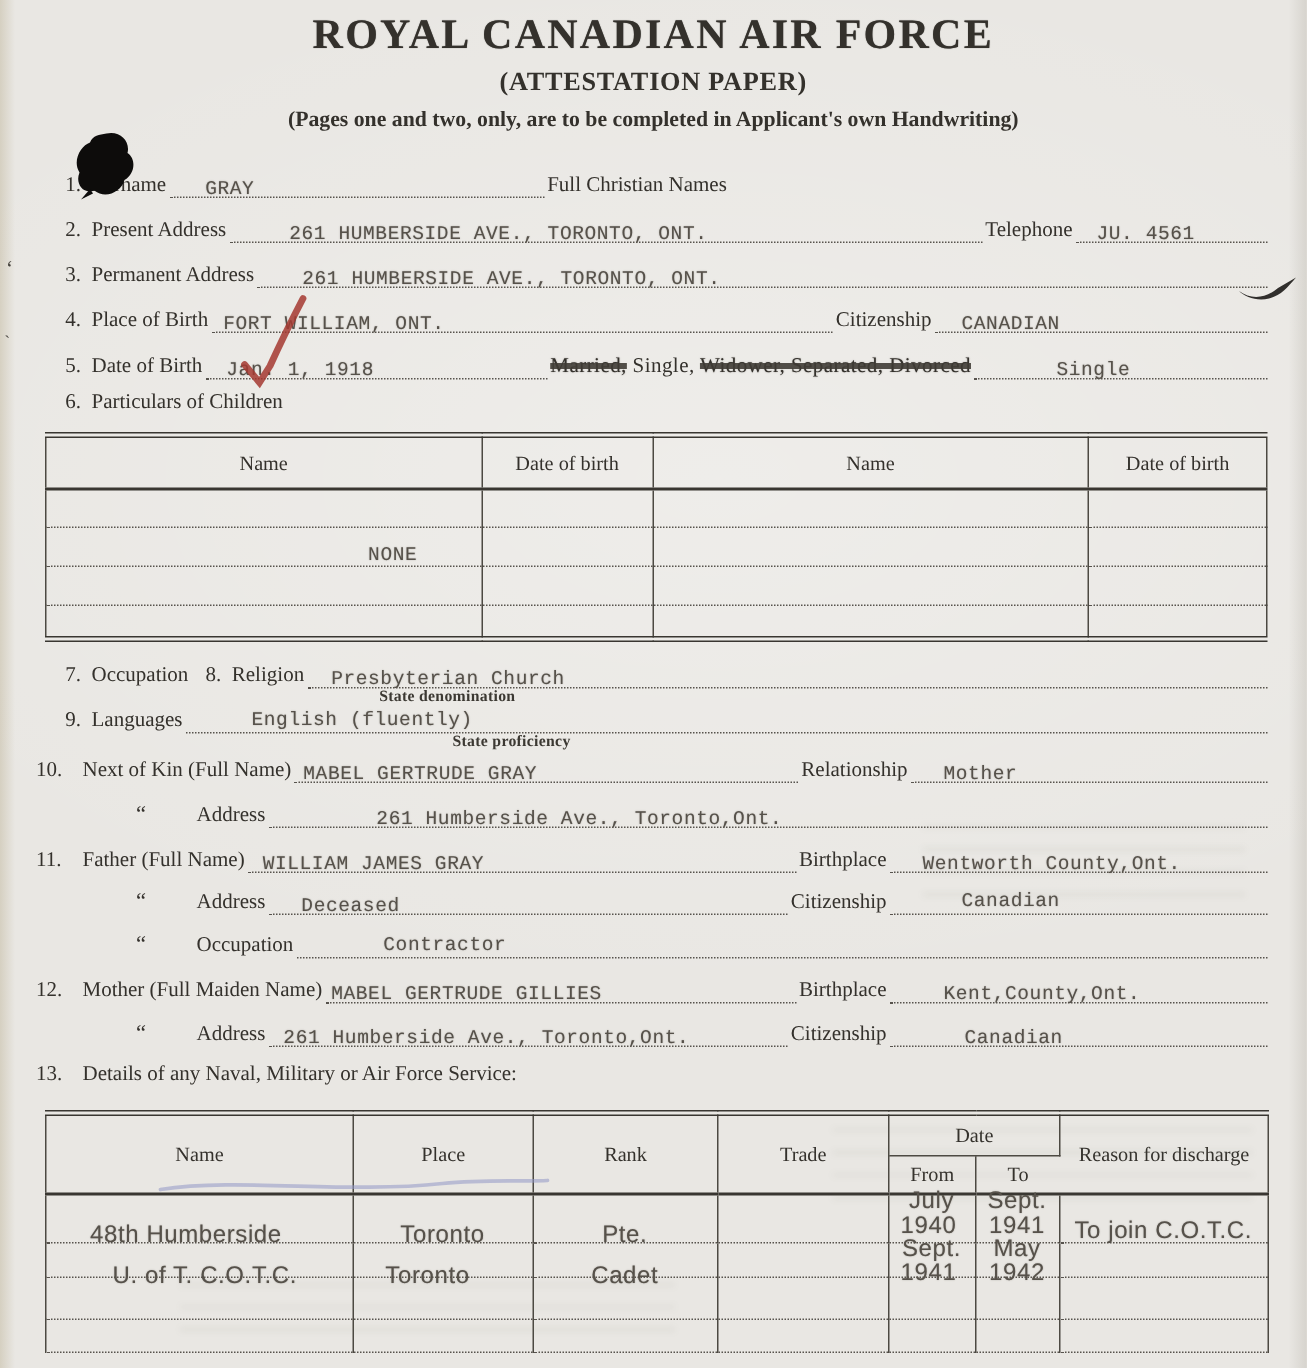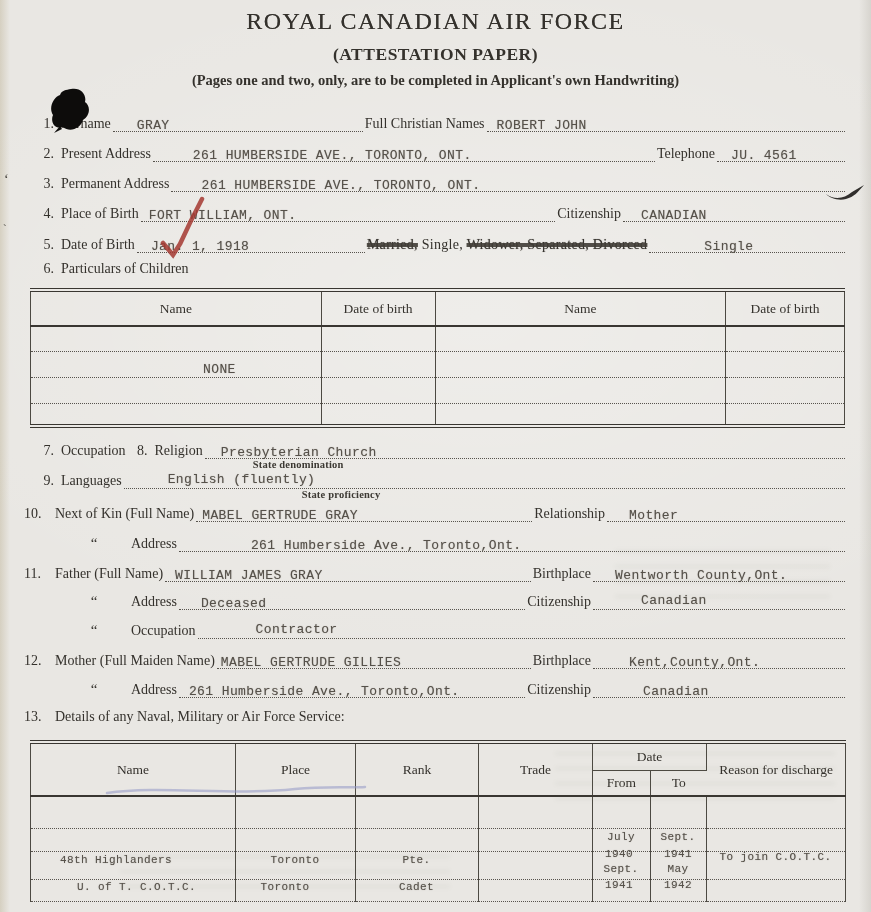--- a/index.html
+++ b/index.html
@@ -7,21 +7,21 @@
     position:relative;width:871px;height:912px;overflow:hidden;
     background:
       linear-gradient(90deg, rgba(182,170,138,.38) 0px, rgba(182,170,138,0) 10px),
       linear-gradient(270deg, rgba(150,145,132,.22) 0px, rgba(150,145,132,0) 12px),
       radial-gradient(ellipse 900px 500px at 55% 35%, rgba(255,255,255,.25), rgba(0,0,0,0) 70%),
       #e9e7e3;
     font-family:"Liberation Serif","DejaVu Serif",serif;
     color:#34312c;
   }
   .hdr{position:absolute;left:0;right:0;text-align:center;}
-  .title{top:8px;font-size:24px;font-weight:normal;letter-spacing:1.5px;
+  .title{top:8px;font-size:28px;font-weight:bold;letter-spacing:1.5px;
     text-shadow:0 0 .6px rgba(40,38,34,.7);}
   .subtitle{top:44px;font-size:17.5px;font-weight:bold;letter-spacing:.5px;}
   .note{top:72px;font-size:14.5px;font-weight:bold;}
   .row{position:absolute;left:30px;right:26px;height:24px;display:flex;
     align-items:flex-end;font-size:14px;white-space:nowrap;}
   .num{flex:0 0 24px;text-align:right;padding-right:5px;}
   .num10{flex:0 0 24px;text-align:left;padding-right:5px;margin-left:-6px;}
   .lbl{padding:0 2px 0 2px;}
   .fill{flex:1 1 auto;border-bottom:1px dotted #57534d;position:relative;
     height:19px;display:flex;align-items:flex-end;min-width:20px;}
@@ -40,40 +40,40 @@
   .ctab{border:1px solid #4c4942;border-top:4px double #393631;border-bottom:4px double #393631;}
   .ctab th{font-weight:normal;font-size:13.5px;height:31px;border-right:1px solid #4c4942;
     border-bottom:2px solid #393631;}
   .ctab td{border-right:1px solid #4c4942;border-bottom:1px dotted #57534d;
     vertical-align:bottom;padding:0;}
   .ctab th:last-child,.ctab td:last-child{border-right:none;}
   .ctab tr.cr1 td{height:24px;}
   .ctab tr.cr2 td{height:25px;}
   .ctab tr.cr3 td{height:25px;}
   .ctab tr.cr4 td{height:20px;border-bottom:none;}
-  .none-val{display:block;padding-left:172px;margin-bottom:2px;}
+  .none-val{display:block;padding-left:172px;margin-bottom:2px;text-align:center;}
   
   .stab-wrap{position:absolute;left:30px;top:740px;width:815px;}
   .stab{border:1px solid #4c4942;border-top:4px double #393631;border-bottom:none;}
   .stab th{font-weight:normal;font-size:13.5px;padding:0;border-right:1px solid #4c4942;}
   .stab thead tr:first-child{height:28px;}
   .stab thead tr:last-child{height:26px;}
   .stab thead th{border-bottom:2px solid #393631;}
   .stab th.date{border-bottom:1px solid #4c4942;}
   .stab th.fromto{border-bottom:2px solid #393631;}
   .stab td{border-right:1px solid #4c4942;border-bottom:1px dotted #57534d;padding:0;}
   .stab th:last-child,.stab td:last-child{border-right:none;}
   .stab tr.sr1 td{height:31px;}
   .stab tr.sr2 td{height:22px;}
   .stab tr.sr3 td{height:27px;}
   .stab tr.sr4 td{height:21px;}
   .svc-overlay{position:absolute;left:0;top:0;width:100%;height:100%;pointer-events:none;}
-  .svc-overlay span{position:absolute;font-family:Liberation Mono, monospace;
-    font-size:11px;color:#56514a;letter-spacing:.4px;line-height:13px;
-    text-shadow:0 0 1px rgba(86,81,74,.45);margin-top:37px;}
+  .svc-overlay span{position:absolute;font-family:Liberation Sans, sans-serif;
+    font-size:16px;color:#56514a;letter-spacing:.4px;line-height:13px;
+    text-shadow:0 0 1px rgba(86,81,74,.45);}
   .ctr{text-align:center;display:block;}
   
   .mark{position:absolute;}
   .stray{position:absolute;font-size:14px;color:#45423c;}
   .bleed{position:absolute;filter:blur(2px);opacity:.55;
     background:repeating-linear-gradient(180deg, rgba(112,118,98,.14) 0 3px, rgba(0,0,0,0) 3px 15px);}
 </style>
 </head>
 <body>
 
@@ -83,23 +83,20 @@
   <div class="hdr subtitle">(ATTESTATION PAPER)</div>
   <div class="hdr note">(Pages one and two, only, are to be completed in Applicant's own Handwriting)</div>
 
   <div class="row" style="top:108px">
     <span class="num">1.</span>
     <span class="lbl">Surname</span>
     <span class="fill" style="flex:0 0 250px">
       <span class="typed" style="padding-left:24px">GRAY</span>
     </span>
     <span class="lbl">Full Christian Names</span>
-    <span class="fill">
-      <span class="typed" style="padding-left:10px">ROBERT JOHN</span>
-    </span>
   </div>
 
   <div class="row" style="top:138px">
     <span class="num">2.</span>
     <span class="lbl">Present Address</span>
     <span class="fill">
       <span class="typed" style="padding-left:40px">261 HUMBERSIDE AVE., TORONTO, ONT.</span>
     </span>
     <span class="lbl">Telephone</span>
     <span class="fill" style="flex:0 0 128px">
@@ -358,21 +355,21 @@
             <td></td>
             <td></td>
             <td></td>
             <td></td>
             <td></td>
             <td></td>
           </tr>
       </tbody>
     </table>
     <div class="svc-overlay">
-      <span style="left:30px;top:77px">48th Highlanders</span>
+      <span style="left:30px;top:77px">48th Humberside</span>
       <span class="ctr" style="left:205px;top:77px;width:120px">Toronto</span>
       <span class="ctr" style="left:325px;top:77px;width:123px">Pte.</span>
       <span class="ctr" style="left:562px;top:54px;width:58px">July</span>
       <span class="ctr" style="left:560px;top:71px;width:58px">1940</span>
       <span class="ctr" style="left:620px;top:54px;width:56px">Sept.</span>
       <span class="ctr" style="left:620px;top:71px;width:56px">1941</span>
       <span class="ctr" style="left:676px;top:74px;width:139px">To join C.O.T.C.</span>
       <span class="ctr" style="left:4px;top:104px;width:205px">U. of T. C.O.T.C.</span>
       <span class="ctr" style="left:195px;top:104px;width:120px">Toronto</span>
       <span class="ctr" style="left:325px;top:104px;width:123px">Cadet</span>

